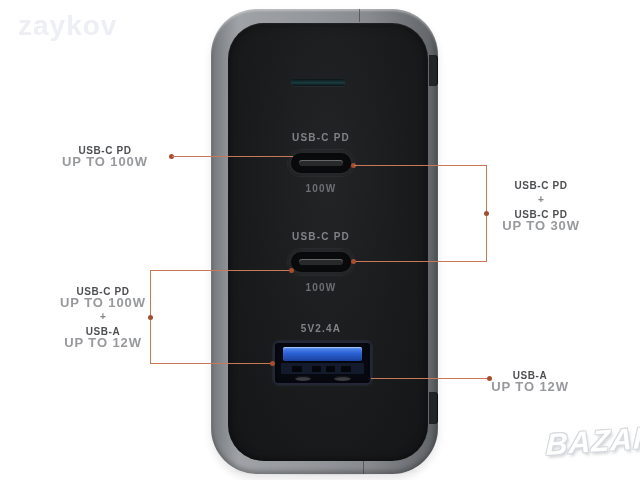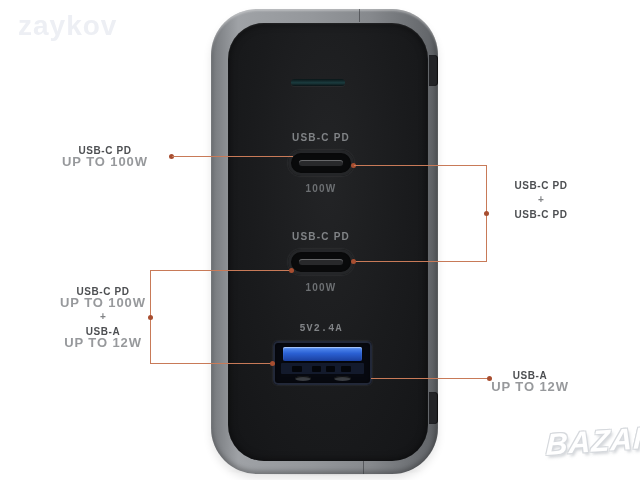--- a/index.html
+++ b/index.html
@@ -135,21 +135,21 @@
       <div class="usbc-tongue"></div>
     </div>
     <div class="port-power" style="top:160px;">100W</div>
 
     <div class="port-label" style="top:208px;">USB-C PD</div>
     <div class="usbc-port" style="top:226px;">
       <div class="usbc-tongue"></div>
     </div>
     <div class="port-power" style="top:259px;">100W</div>
 
-    <div class="port-label" style="top:300px;font-family:Liberation Mono, monospace;">5V2.4A</div>
+    <div class="port-label" style="top:300px;">5V2.4A</div>
     <div class="usba-port">
       <div class="usba-tongue"></div>
       <div class="usba-cavity">
         <div class="usba-pin pin1"></div>
         <div class="usba-pin pin2"></div>
         <div class="usba-pin pin3"></div>
         <div class="usba-pin pin4"></div>
       </div>
       <div class="usba-hole hole1"></div>
       <div class="usba-hole hole2"></div>
@@ -179,20 +179,21 @@
 
 <div class="callout" style="left:45px;top:145px;">
   <span class="ann-title">USB-C PD</span>
   <span class="ann-sub">UP TO 100W</span>
 </div>
 
 <div class="callout" style="left:481px;top:180px;">
   <span class="ann-title">USB-C PD</span>
   <span class="ann-plus">+</span>
   <span class="ann-title">USB-C PD</span>
+  <span class="ann-sub">UP TO 30W</span>
 </div>
 
 <div class="callout" style="left:43px;top:286px;">
   <span class="ann-title">USB-C PD</span>
   <span class="ann-sub">UP TO 100W</span>
   <span class="ann-plus">+</span>
   <span class="ann-title">USB-A</span>
   <span class="ann-sub">UP TO 12W</span>
 </div>
 

